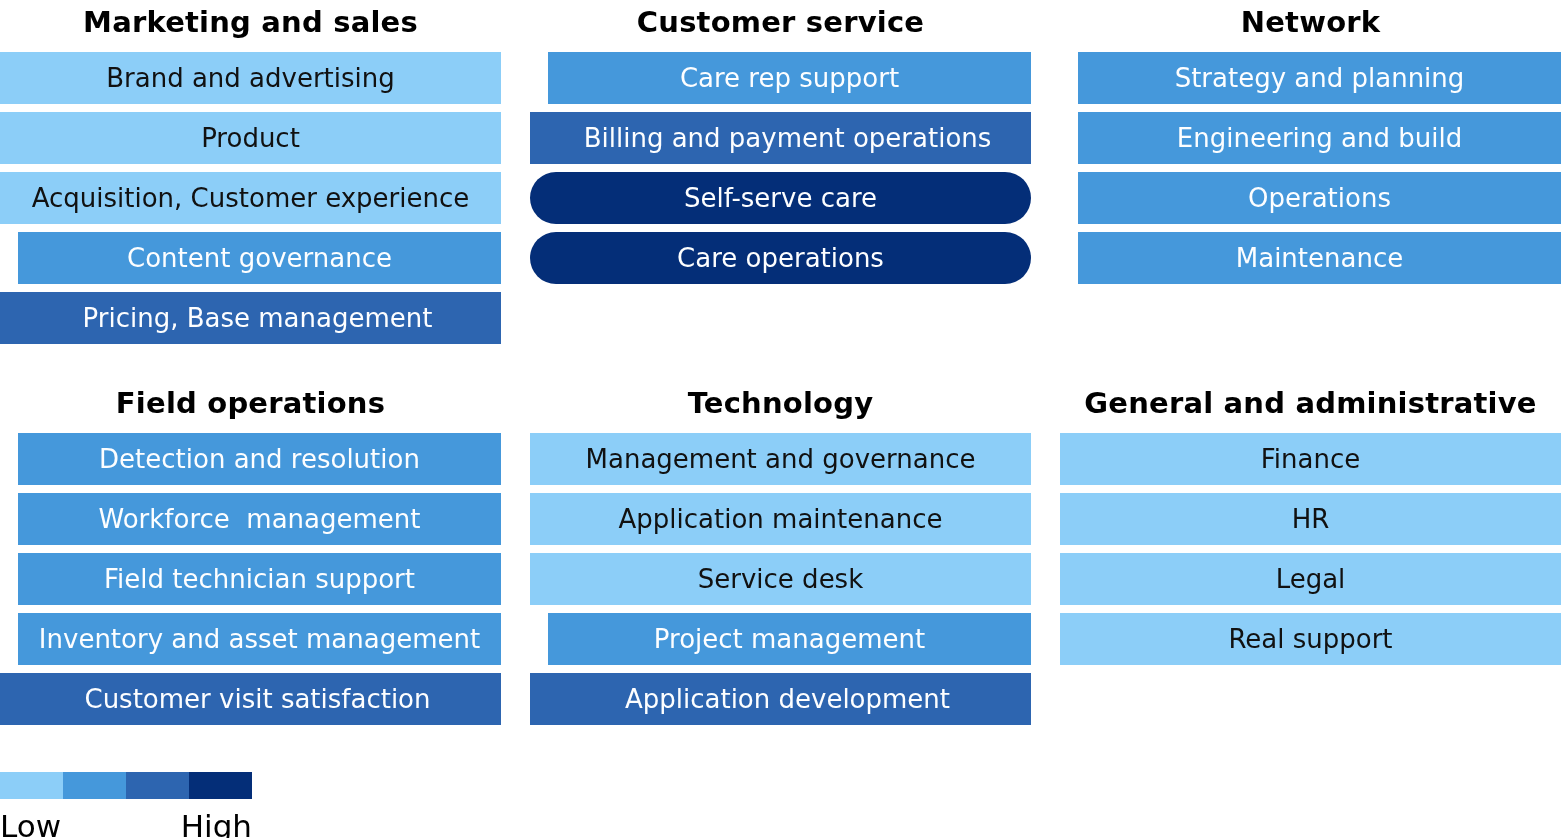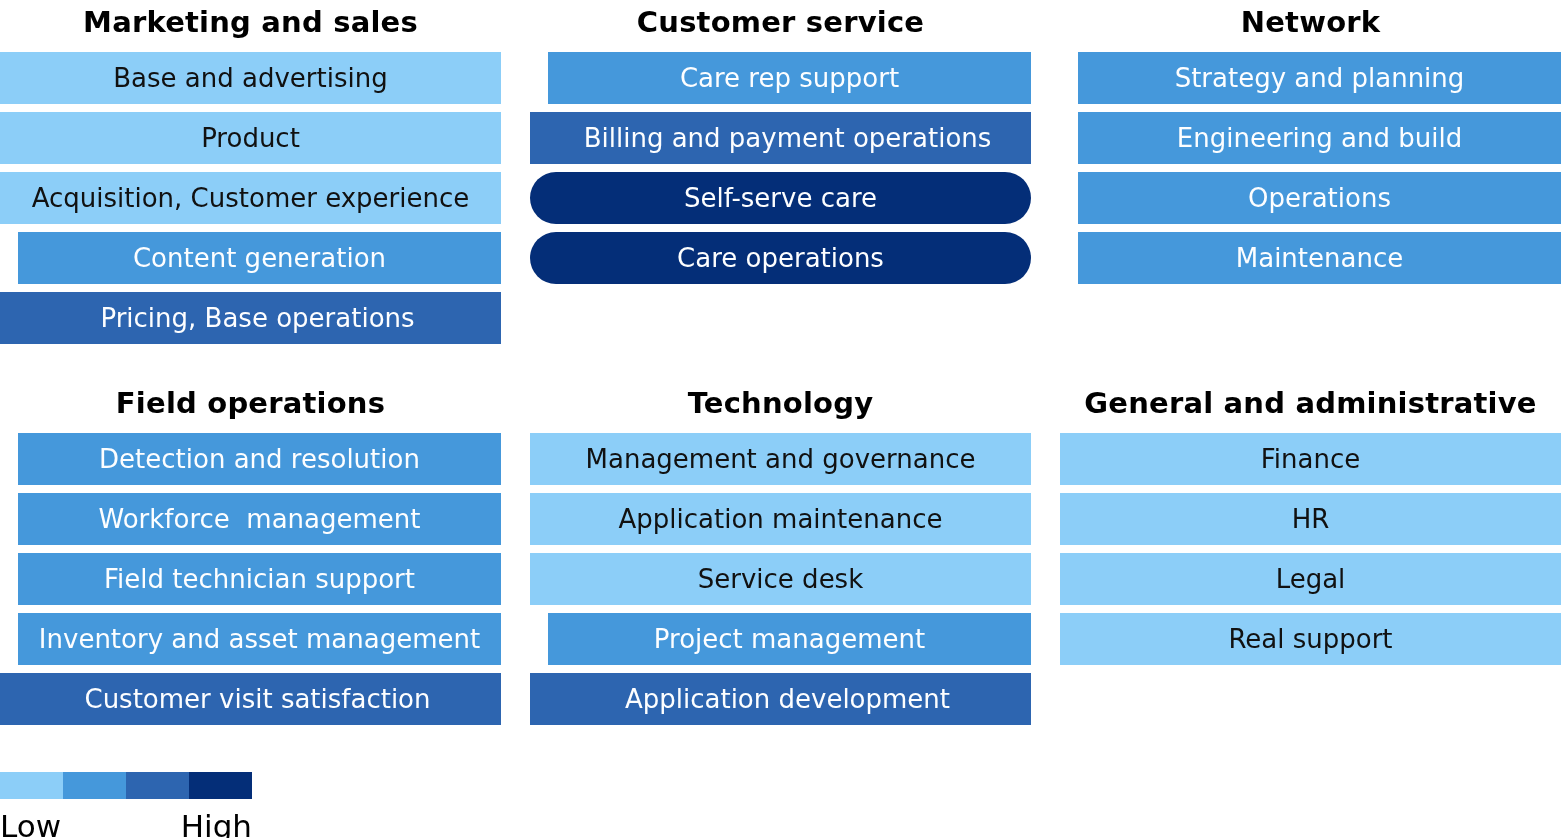--- a/index.html
+++ b/index.html
@@ -70,25 +70,25 @@
     color:#000000;
   }
 </style>
 </head>
 <body>
 
 <div class="canvas">
   <div class="band" id="band-0">
       <div class="group">
         <div class="group-title">Marketing and sales</div>
-        <div class="bar level-1">Base and advertising</div>
+        <div class="bar level-1">Brand and advertising</div>
         <div class="bar level-1">Product</div>
         <div class="bar level-1">Acquisition, Customer experience</div>
-        <div class="bar level-2">Content generation</div>
-        <div class="bar level-3">Pricing, Base operations</div>
+        <div class="bar level-2">Content governance</div>
+        <div class="bar level-3">Pricing, Base management</div>
       </div>
       <div class="group">
         <div class="group-title">Customer service</div>
         <div class="bar level-2">Care rep support</div>
         <div class="bar level-3">Billing and payment operations</div>
         <div class="bar level-4">Self-serve care</div>
         <div class="bar level-4">Care operations</div>
       </div>
       <div class="group">
         <div class="group-title">Network</div>

